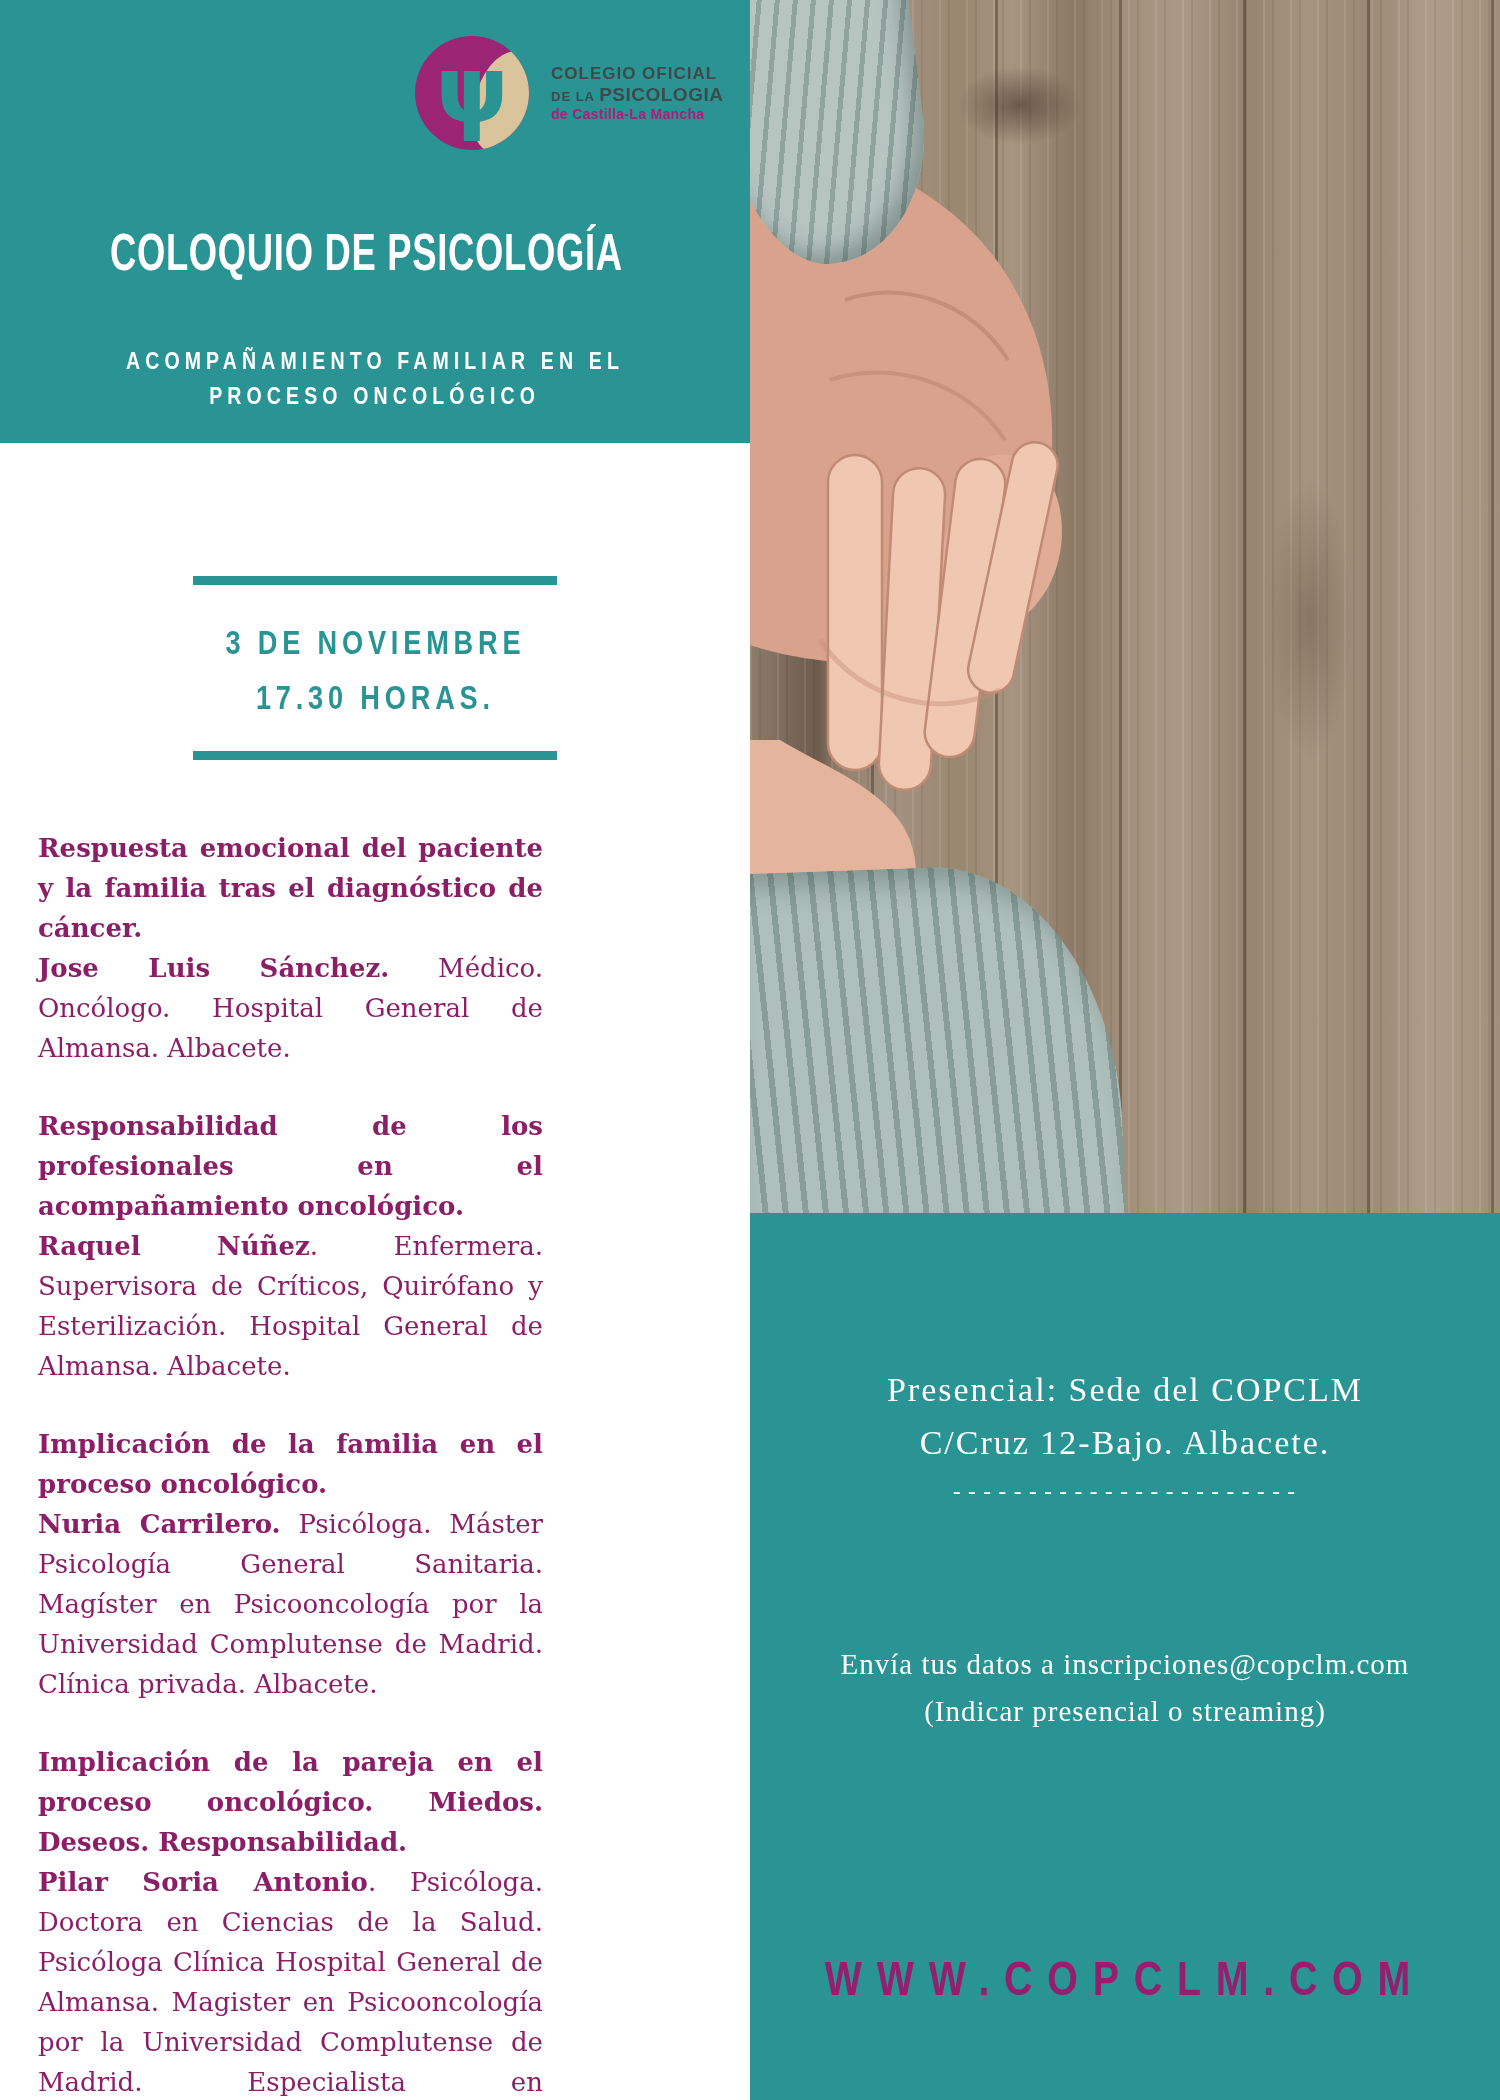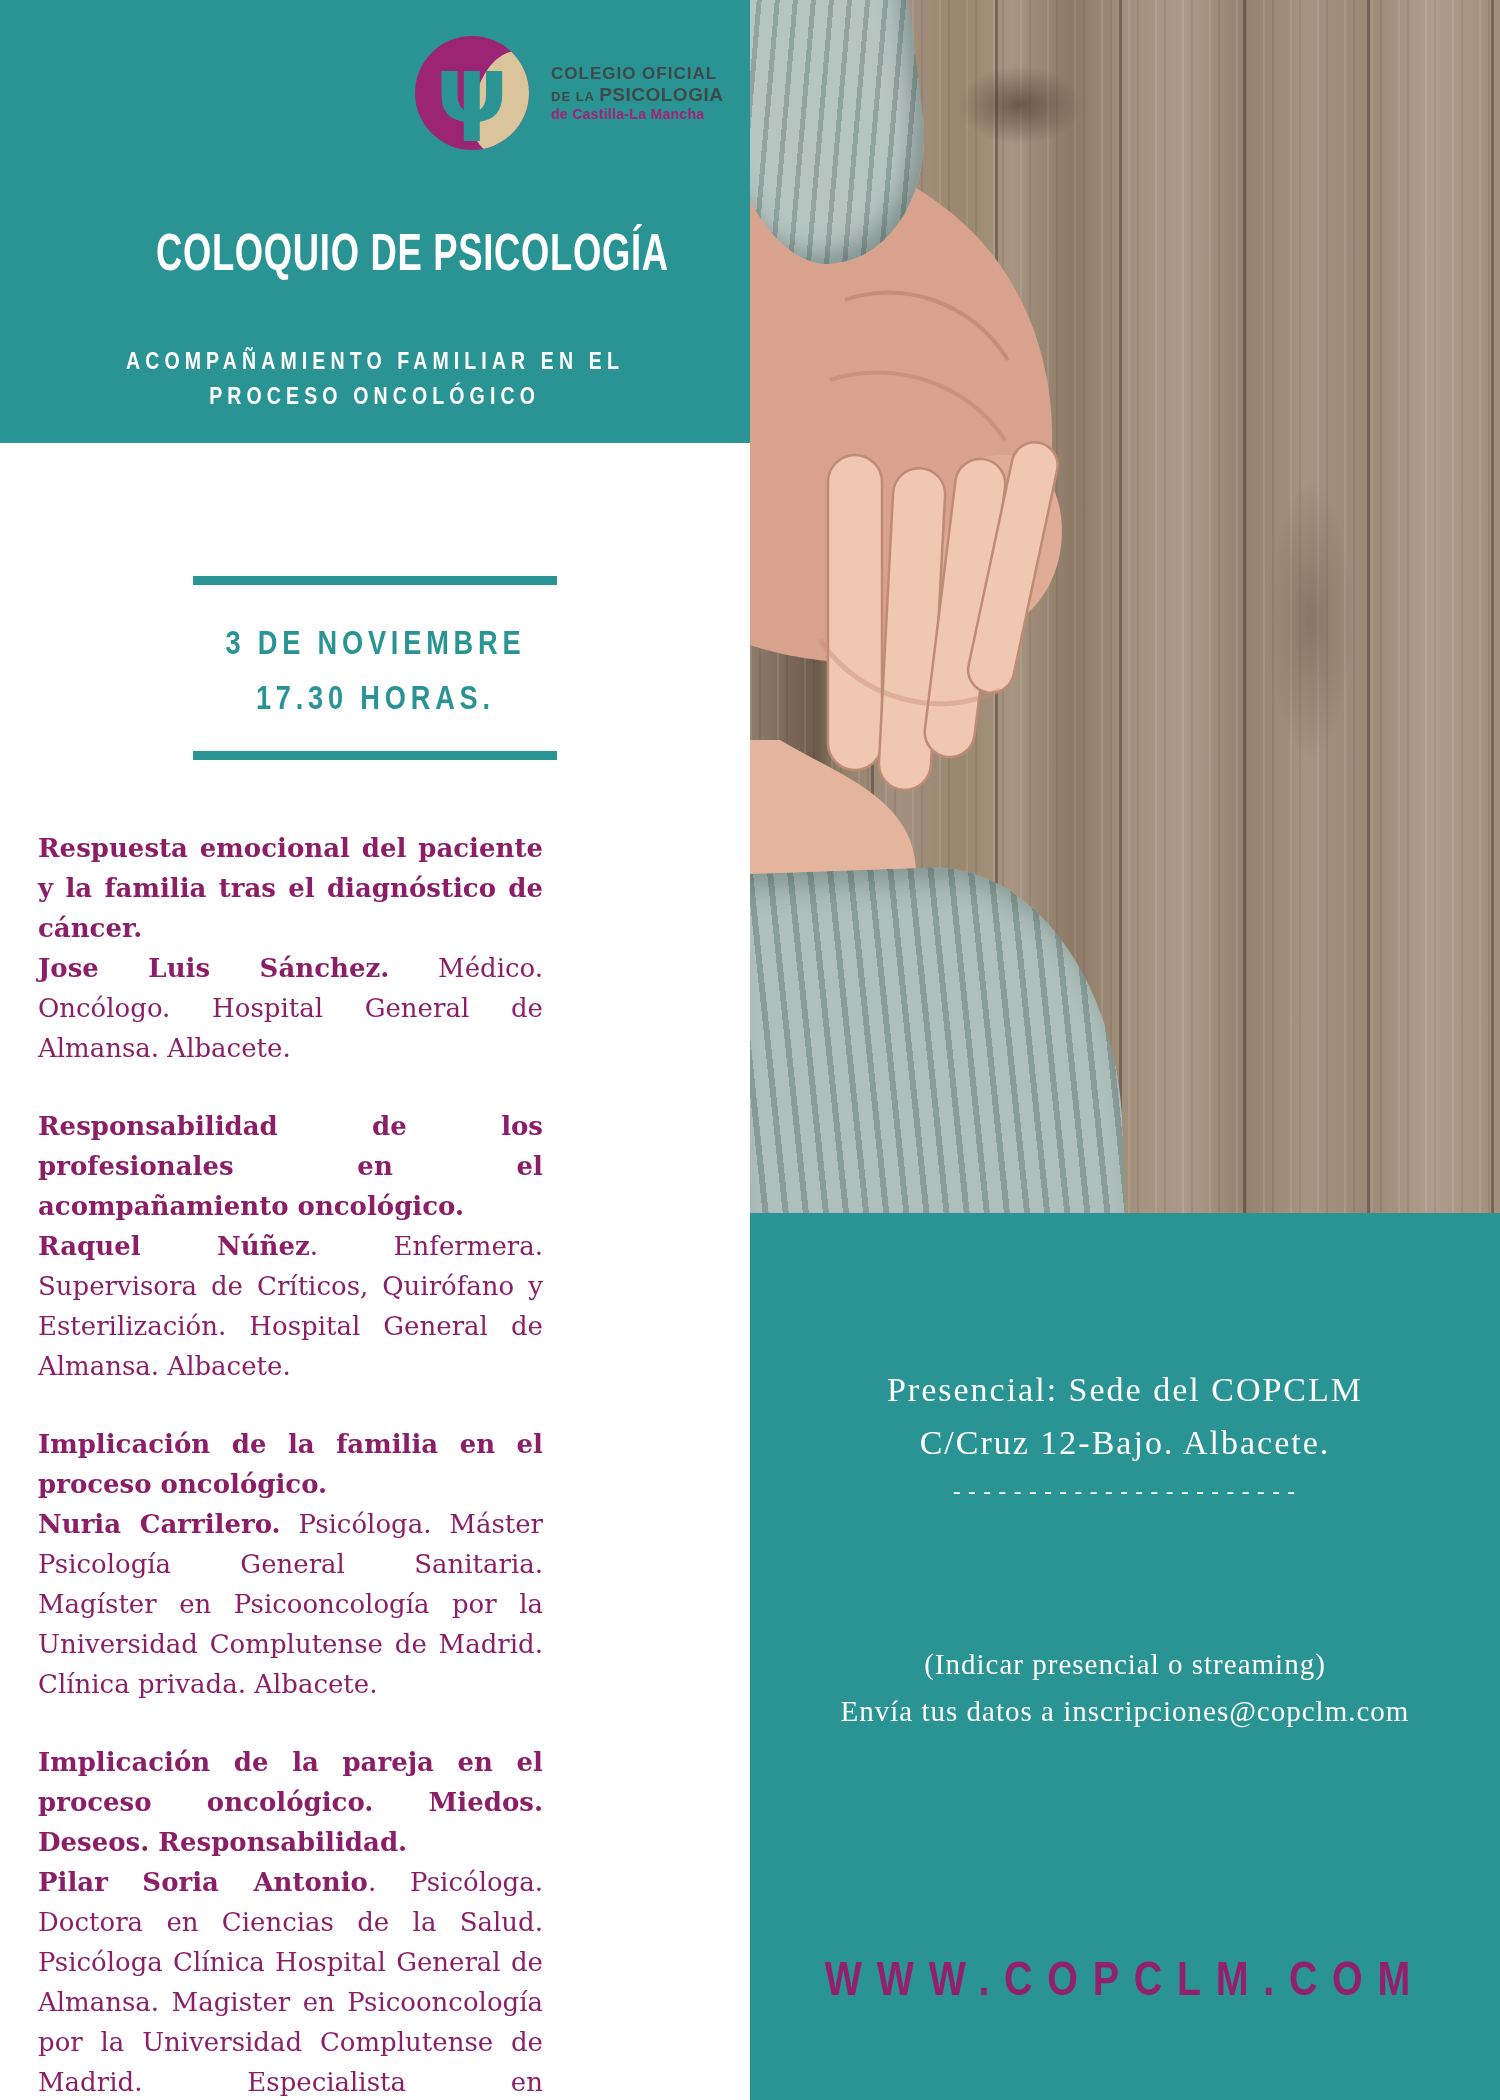--- a/index.html
+++ b/index.html
@@ -16,21 +16,21 @@
   .psi{position:absolute;left:0;top:-4px;width:114px;height:118px;display:flex;align-items:center;justify-content:center;color:#2A9394;font-family:"DejaVu Sans",sans-serif;font-size:92px;font-weight:bold;line-height:1;}
   .logo-text{margin-left:22px;font-family:"Liberation Sans",sans-serif;line-height:1.15;white-space:nowrap;}
   .logo-l1{color:#3E4A4A;font-size:17px;font-weight:bold;letter-spacing:1px;}
   .logo-l2{color:#3E4A4A;}
   .logo-l2 .small{font-size:13px;font-weight:bold;letter-spacing:1px;}
   .logo-l2 .big{font-size:19px;font-weight:bold;letter-spacing:.5px;}
   .logo-l3{color:#A3217B;font-size:14px;font-weight:bold;letter-spacing:.3px;}
 
   .condense{display:inline-block;transform-origin:center center;}
 
-  .poster-title{position:absolute;left:0;top:222px;width:824px;text-align:center;color:#ffffff;
+  .poster-title{position:absolute;left:0;top:222px;width:824px;text-align:left;color:#ffffff;
     font-family:"Liberation Sans",sans-serif;font-weight:bold;font-size:52px;letter-spacing:1px;white-space:nowrap;}
   .poster-title .condense{transform:scaleX(.70);}
 
   .poster-subtitle{position:absolute;left:0;top:344px;width:750px;text-align:center;color:#ffffff;
     font-family:"Liberation Sans",sans-serif;font-weight:bold;font-size:23px;line-height:35px;letter-spacing:6px;white-space:nowrap;}
   .poster-subtitle .condense{transform:scaleX(.85);}
 
   
   .date-block{position:absolute;left:0;top:532px;width:750px;text-align:center;margin-top:44px;}
   .date-rule{width:364px;height:9px;background:#2A9394;margin:0 auto;}
@@ -154,19 +154,19 @@
       <div class="cuff-bottom"></div>
     </div>
 
     <div class="info-panel">
       <div class="venue">
         <div>Presencial: Sede del COPCLM</div>
         <div>C/Cruz 12-Bajo. Albacete.</div>
       </div>
       <div class="dashed-divider">-----------------------</div>
       <div class="reg-lines">
+        <div>Envía tus datos a inscripciones@copclm.com</div>
         <div>(Indicar presencial o streaming)</div>
-        <div>Envía tus datos a inscripciones@copclm.com</div>
       </div>
       <div class="website"><span class="condense">WWW.COPCLM.COM</span></div>
     </div>
   </div>
 </div>
 
 </body></html>

